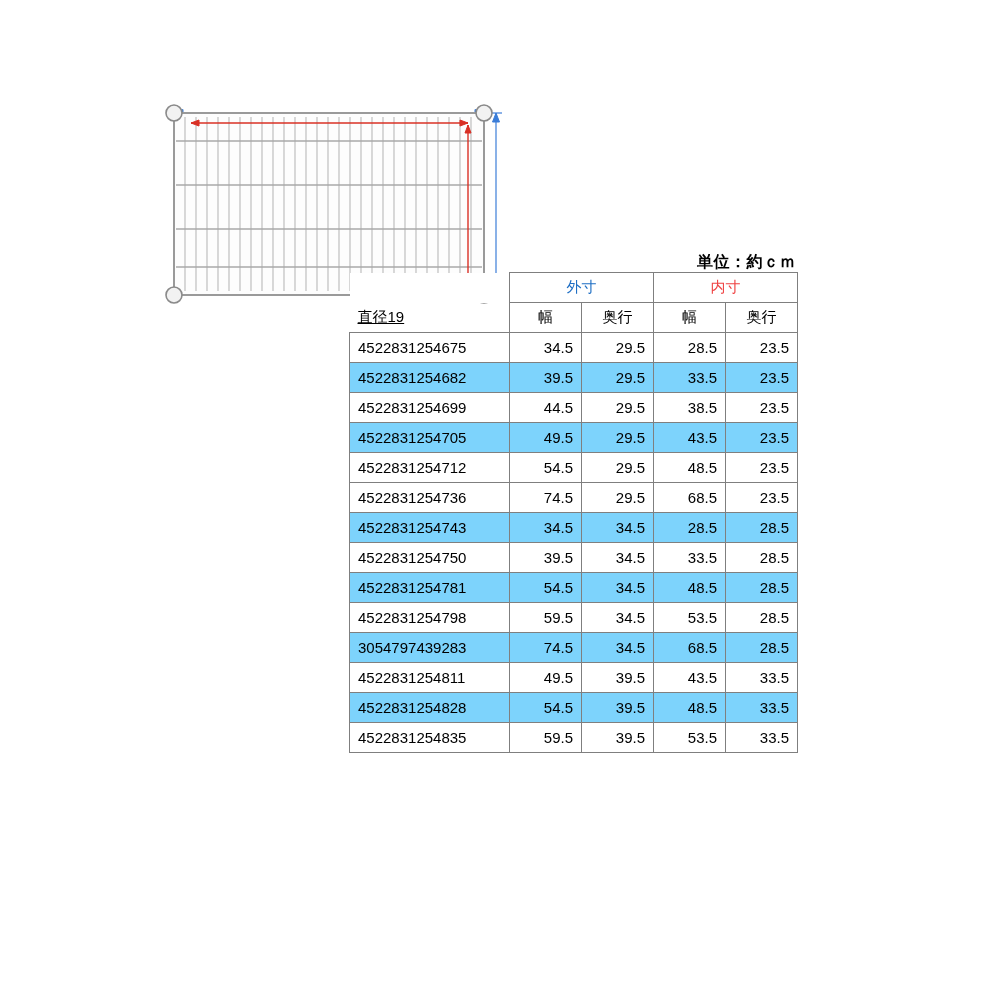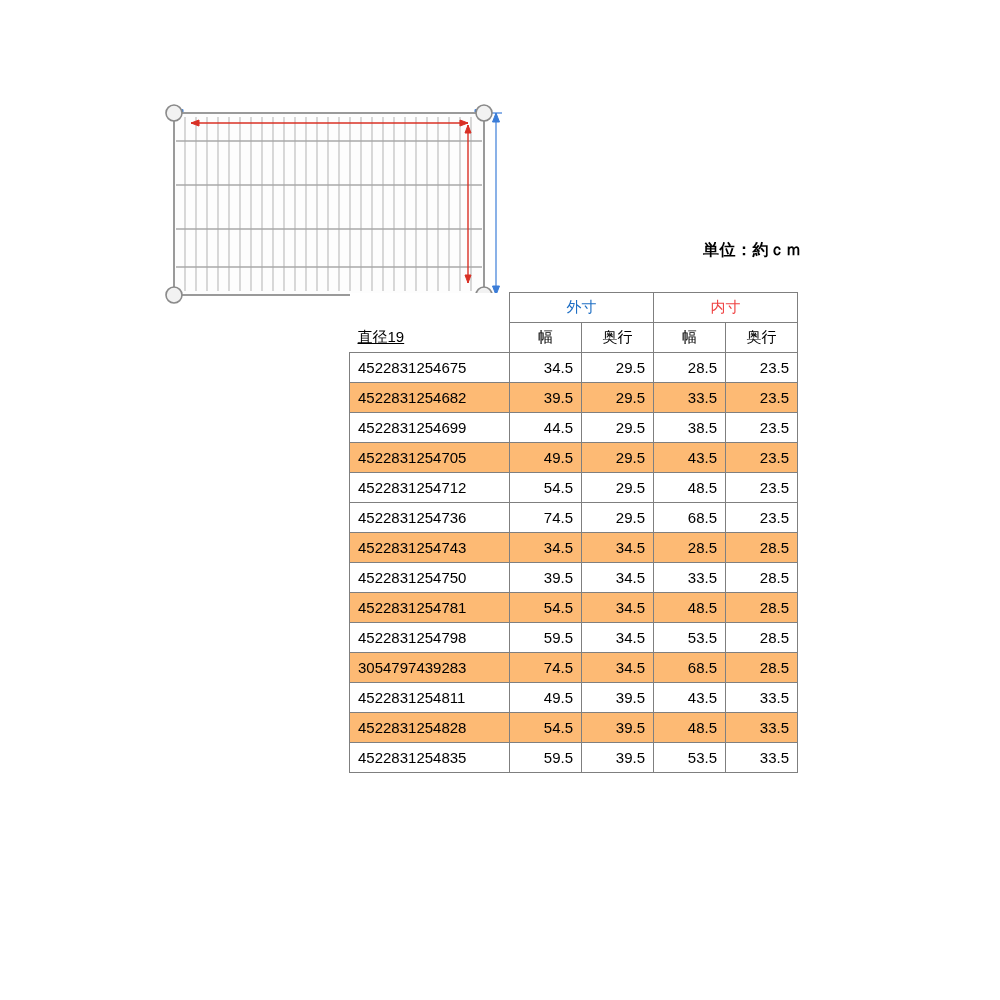--- a/index.html
+++ b/index.html
@@ -22,34 +22,32 @@
     left: 150px;
     top: 95px;
     width: 360px;
     height: 220px;
   }
 
   
   #unit-note {
     position: absolute;
     left: 697px;
-    top: 240px;
+    top: 252px;
     font-size: 16px;
     font-weight: bold;
     letter-spacing: 0.5px;
     white-space: nowrap;
-    margin-left: 6px;
   }
 
   
   #spec-table-wrap {
     position: absolute;
     left: 349px;
     top: 272px;
-    margin-top: 20px;
   }
   table.spec {
     border-collapse: collapse;
     table-layout: fixed;
   }
   table.spec td, table.spec th {
     border: 1px solid #7f7f7f;
     font-weight: normal;
     font-size: 15px;
     height: 30px;
@@ -87,21 +85,21 @@
   td.code {
     text-align: left;
     font-size: 15px;
     padding-left: 6px;
   }
   td.num {
     text-align: right;
     font-size: 15px;
     padding-right: 8px;
   }
-  tr.alt td { background: #fdba74; }
+  tr.alt td { background: #7dd3fc; }
 </style>
 </head>
 <body>
 
 <div id="diagram">
   <svg width="360" height="220" viewBox="0 0 360 220" xmlns="http://www.w3.org/2000/svg">
 
     <g stroke="#3b7dd8" fill="#3b7dd8">
       <line x1="24" y1="12" x2="24" y2="36" stroke-width="1.2"></line>
       <line x1="334" y1="12" x2="334" y2="36" stroke-width="1.2"></line>

